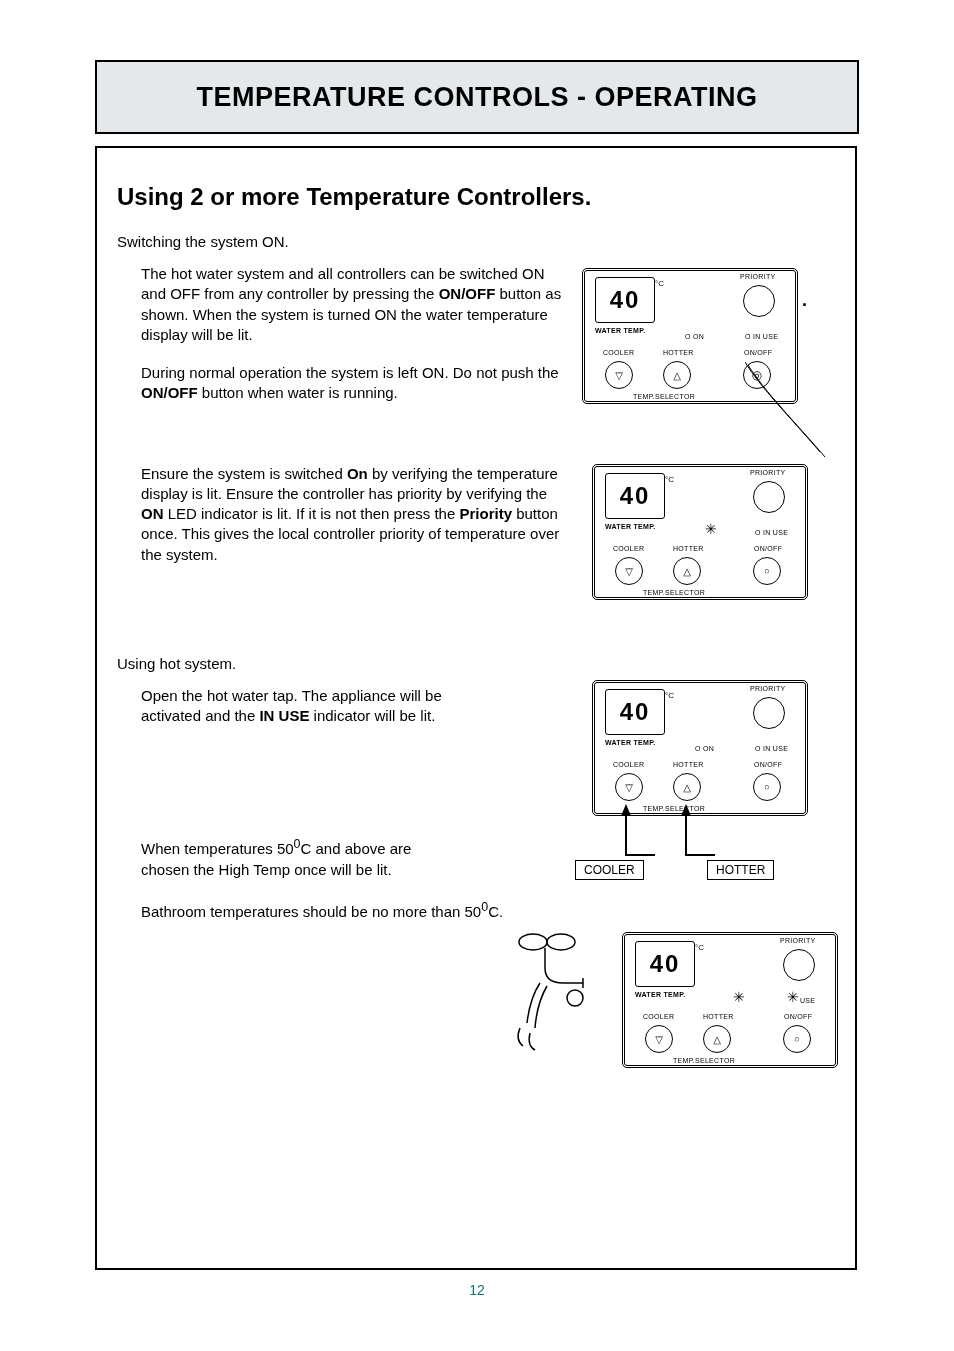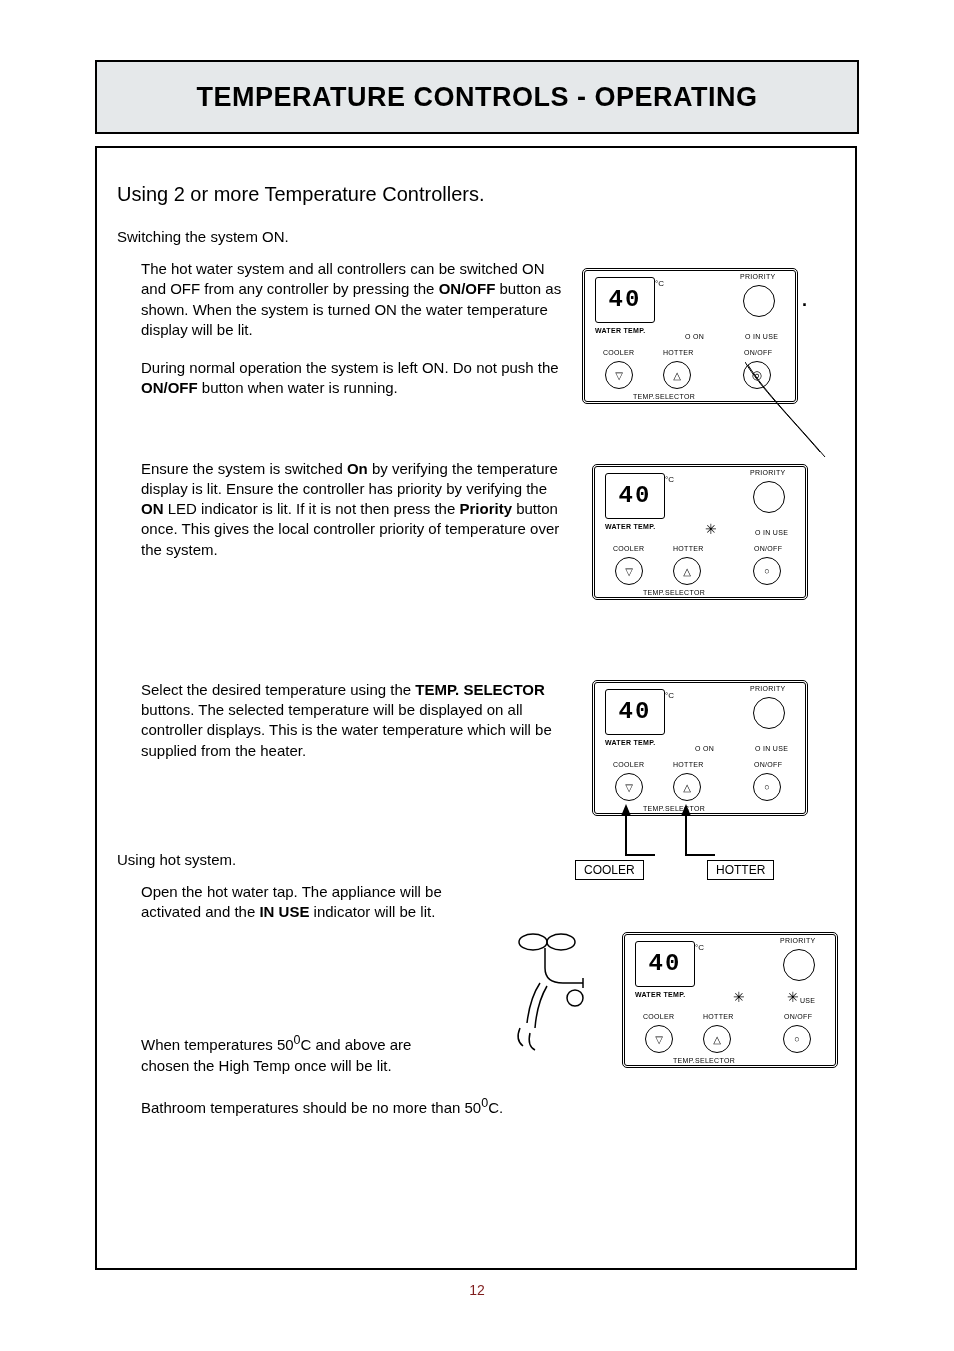--- a/index.html
+++ b/index.html
@@ -34,54 +34,54 @@
     left:95px; top:146px;
     width:758px; height:1120px;
     border:2px solid var(--ink);
     background:var(--page);
   }
   .content-inner{
     position:absolute;
     left:20px; right:20px; top:35px; bottom:20px;
   }
   .section-title{
-    font-size:20px; font-weight:normal; margin:0 0 22px 0;
+    font-size:24px; font-weight:bold; margin:0 0 22px 0;
   }
   .subhead{
     font-size:15px; font-weight:normal; margin:8px 0 14px 0;
   }
   .para{
     font-size:15px; line-height:1.35;
     margin:0 0 18px 0;
     max-width:430px;
   }
   .para.indent{ margin-left:24px; }
   .footer-pagenum{
     position:absolute;
     left:0; right:0; top:1282px;
     text-align:center;
-    font-size:14px; color:#7f1d1d;
+    font-size:14px; color:#0f766e;
   }
 
   
   .ctl{
     position:absolute;
     width:210px; height:130px;
     border:3px double #000;
     border-radius:5px;
     background:#fff;
     font-family:Arial,Helvetica,sans-serif;
   }
   .ctl .display{
     position:absolute; left:10px; top:6px;
     width:58px; height:44px;
     border:1px solid #000; border-radius:3px;
   }
   .ctl .display .temp{
-    font-family:Liberation Mono, monospace;
+    font-family:Liberation Sans, sans-serif;
     font-size:24px; font-weight:bold; letter-spacing:2px;
     text-align:center; padding-top:8px;
   }
   .ctl .degc{
     position:absolute; left:70px; top:8px; font-size:8px;
   }
   .ctl .lbl{position:absolute; font-size:7px; letter-spacing:.3px;}
   .ctl .watertemp{left:10px; top:56px; font-size:7px; font-weight:bold;}
   .ctl .priority-lbl{left:155px; top:2px; font-size:7px;}
   .ctl .on-lbl{left:100px; top:62px;}
@@ -150,23 +150,20 @@
     </p>
 
     <p class="para indent">
       <span>During normal operation the system is left ON. Do not push the </span><b>ON/OFF</b><span> button when water is running.</span>
     </p>
 
     <p class="para indent" style="margin-top:60px">
       <span>Ensure the system is switched </span><b>On</b><span> by verifying the temperature display is lit. Ensure the controller has priority by verifying the </span><b>ON</b><span> LED indicator is lit. If it is not then press the </span><b>Priority</b><span> button once. This gives the local controller priority of temperature over the system.</span>
     </p>
 
-    <p class="para indent" style="margin-top:120px">
-      <span>Select the desired temperature using the </span><b>TEMP. SELECTOR</b><span> buttons. The selected temperature will be displayed on all controller displays. This is the water temperature which will be supplied from the heater.</span>
-    </p>
 
     <p class="subhead" style="margin-top:90px">Using hot system.</p>
 
     <p class="para indent" style="max-width:320px">
       <span>Open the hot water tap. The appliance will be activated and the </span><b>IN USE</b><span> indicator will be lit.</span>
     </p>
 
     <p class="para indent" style="margin-top:110px; max-width:320px">
       <span>When temperatures 50</span><sup>0</sup><span>C and above are chosen the High Temp once will be lit.</span>
     </p>

